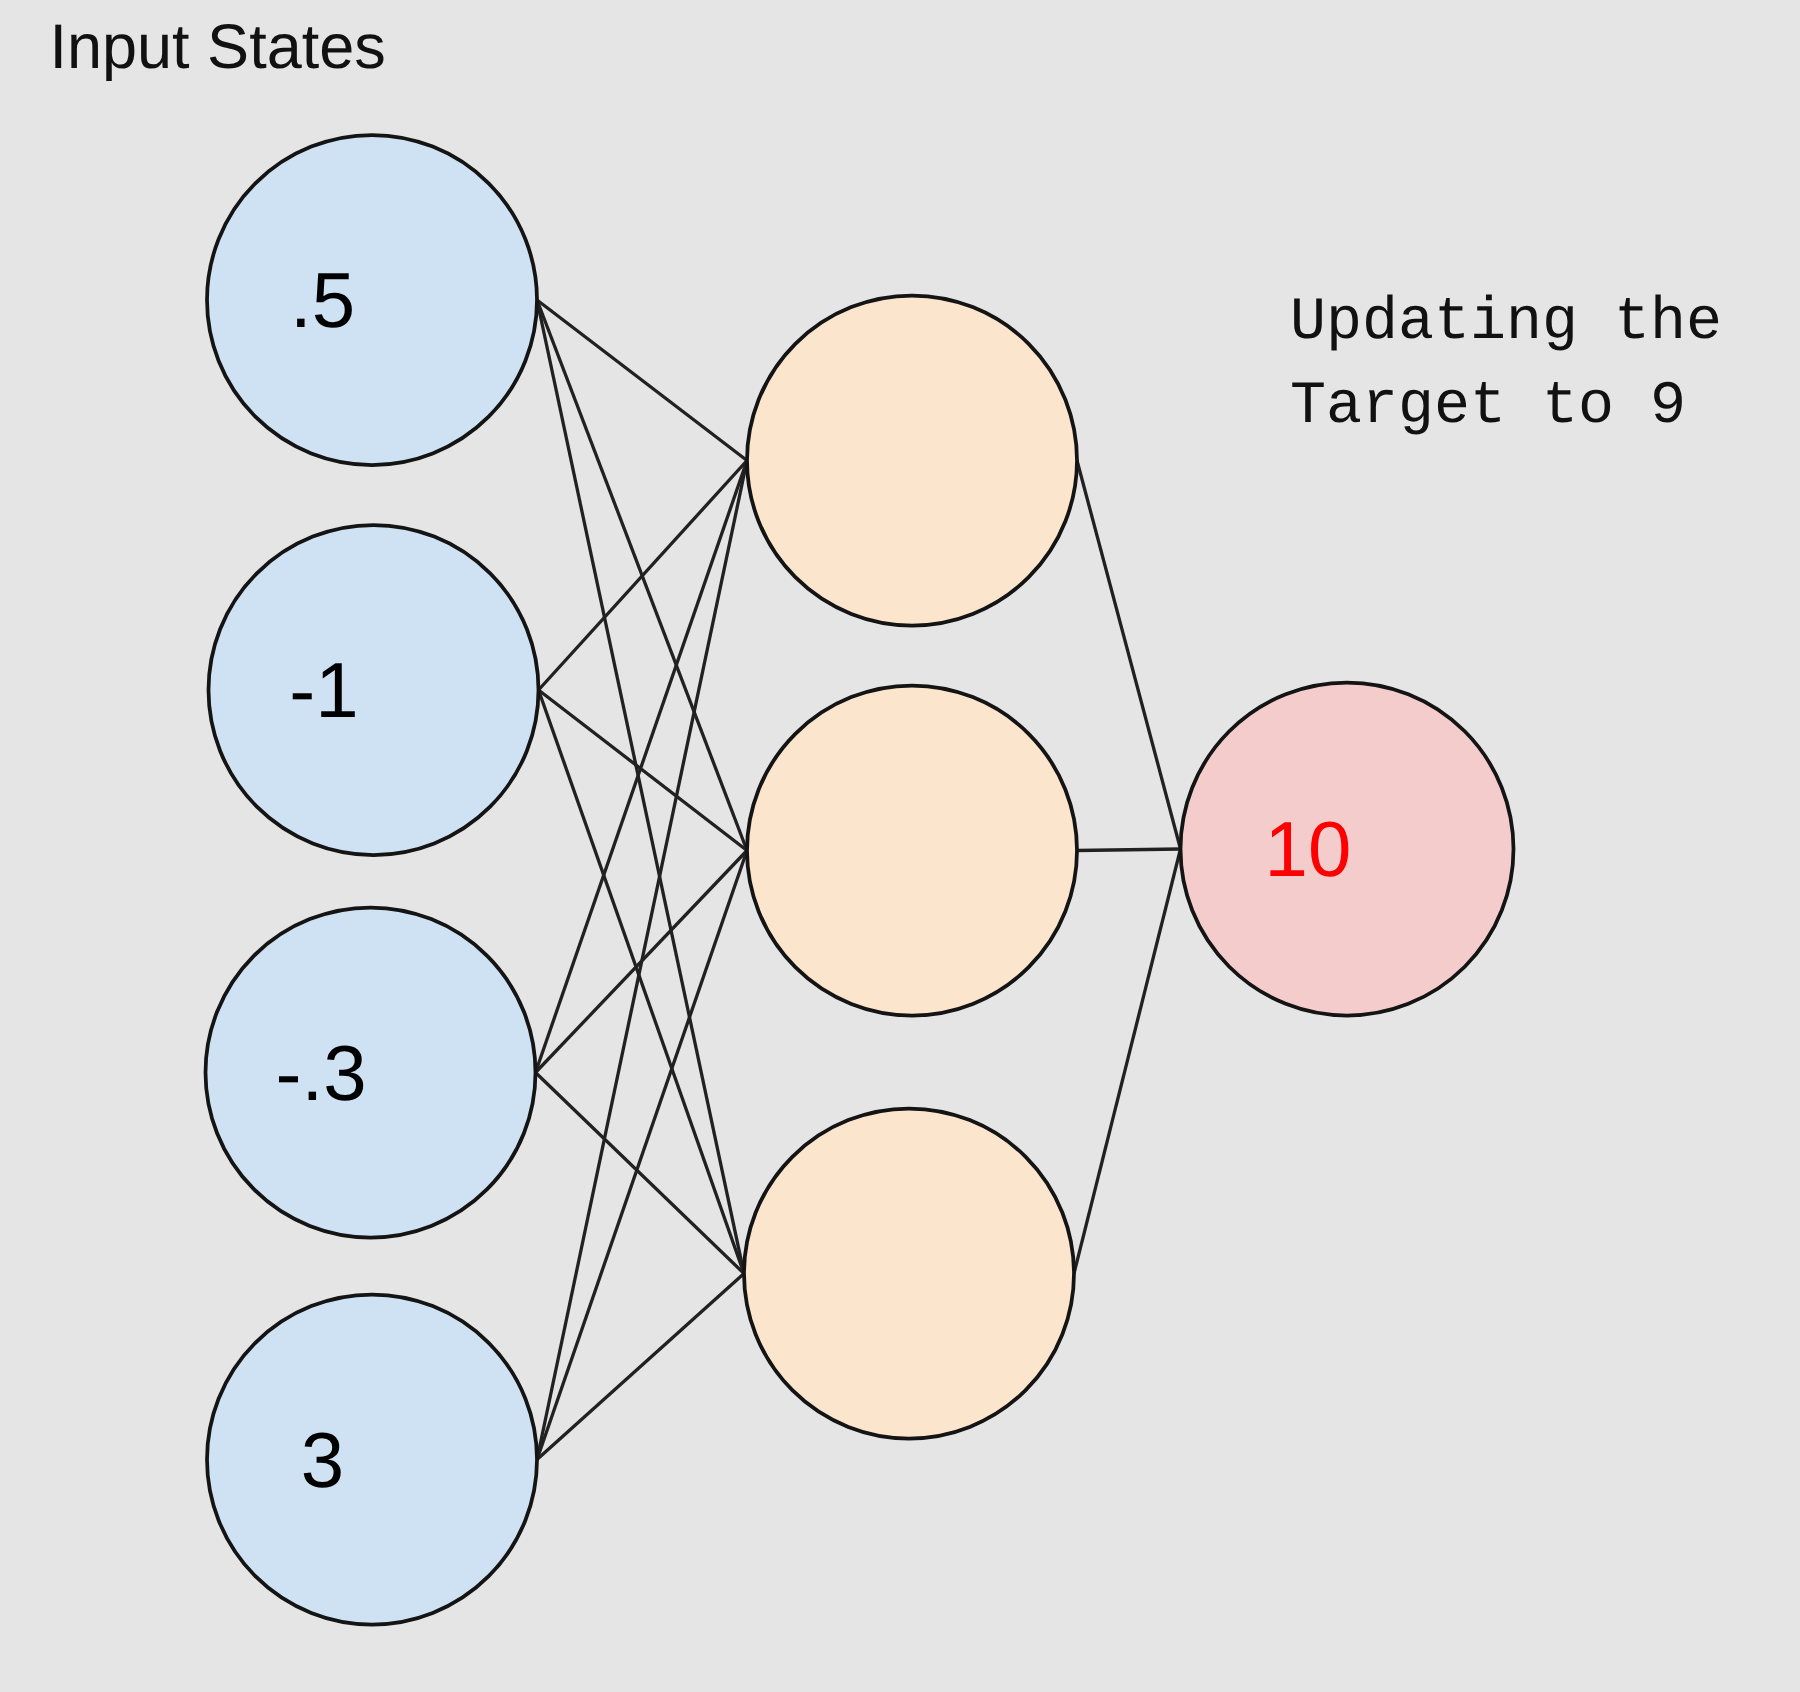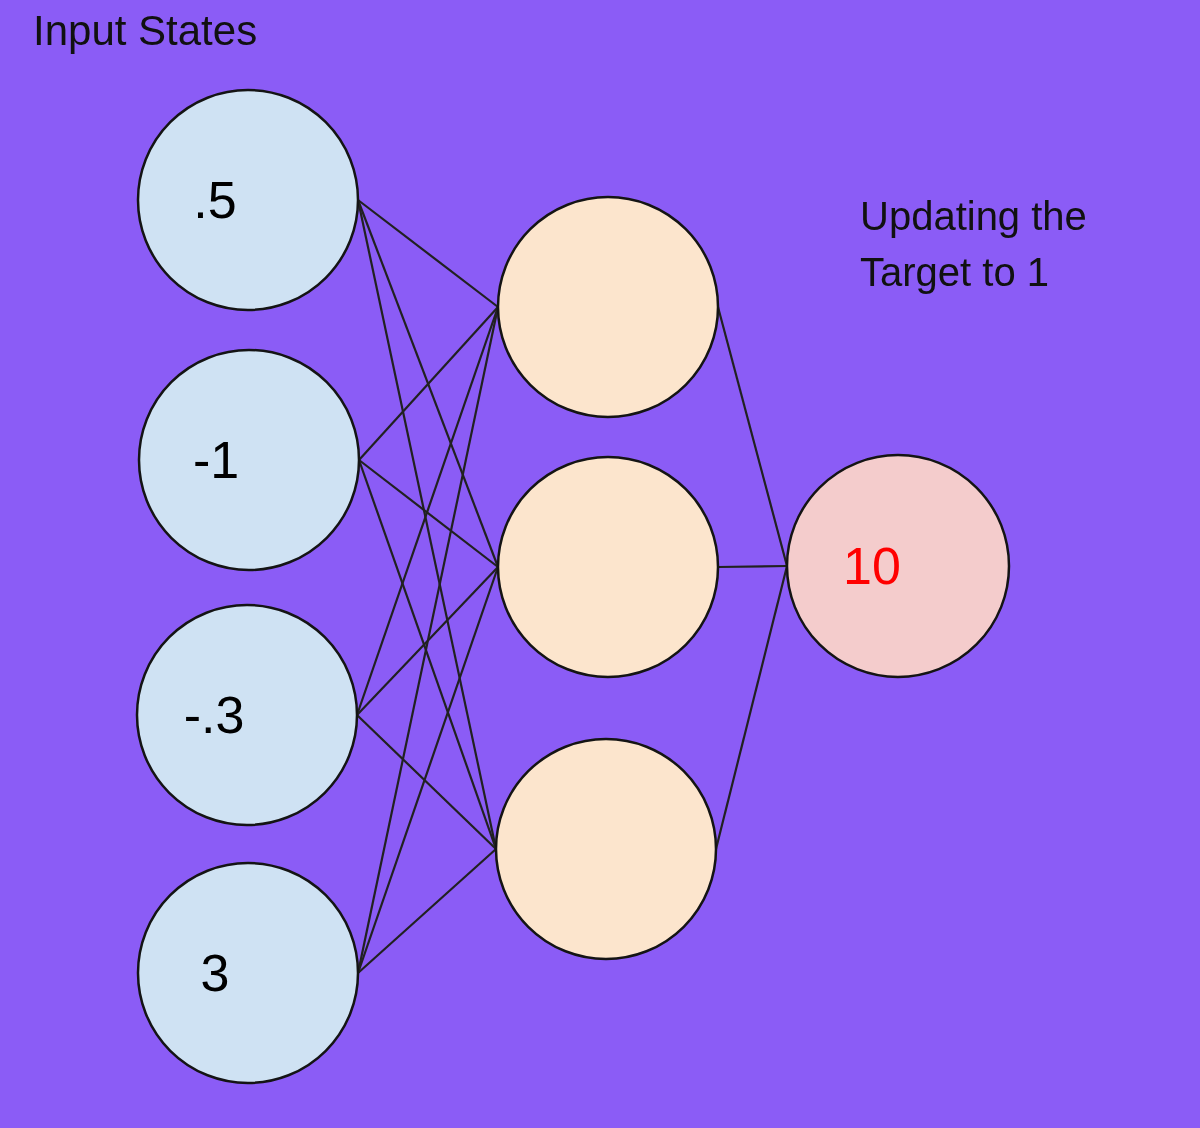--- a/index.html
+++ b/index.html
@@ -5,59 +5,60 @@
   html, body {
     margin: 0;
     padding: 0;
     background: #ffffff;
     font-family: "Liberation Sans", sans-serif;
   }
   .canvas {
     position: relative;
     width: 1200px;
     height: 1128px;
-    background: #8b5cf6;
+    background: #e5e5e5;
     overflow: hidden;
   }
   .diagram-title {
     position: absolute;
     left: 33px;
     top: 6px;
     font-size: 42px;
     line-height: 50px;
     color: #111111;
     white-space: nowrap;
   }
   .annotation {
     position: absolute;
     left: 860px;
     top: 188px;
     font-size: 40px;
     line-height: 56px;
     color: #111111;
+    font-family: Liberation Mono, monospace;
   }
   .annotation div { white-space: nowrap; }
   svg.net {
     position: absolute;
     left: 0;
     top: 0;
   }
   svg text {
     font-family: "Liberation Sans", sans-serif;
   }
 </style>
 </head>
 <body>
 
 <div class="canvas">
   <div class="diagram-title">Input States</div>
 
   <div class="annotation">
     <div>Updating the</div>
-    <div>Target to 1</div>
+    <div>Target to 9</div>
   </div>
 
   <svg class="net" id="net-svg" width="1200" height="1128" viewBox="0 0 1200 1128">
       <line x1="358" y1="200" x2="498" y2="307" stroke="#212121" stroke-width="2.2"></line>
       <line x1="358" y1="200" x2="498" y2="567" stroke="#212121" stroke-width="2.2"></line>
       <line x1="358" y1="200" x2="496" y2="849" stroke="#212121" stroke-width="2.2"></line>
       <line x1="359" y1="460" x2="498" y2="307" stroke="#212121" stroke-width="2.2"></line>
       <line x1="359" y1="460" x2="498" y2="567" stroke="#212121" stroke-width="2.2"></line>
       <line x1="359" y1="460" x2="496" y2="849" stroke="#212121" stroke-width="2.2"></line>
       <line x1="357" y1="715" x2="498" y2="307" stroke="#212121" stroke-width="2.2"></line>

